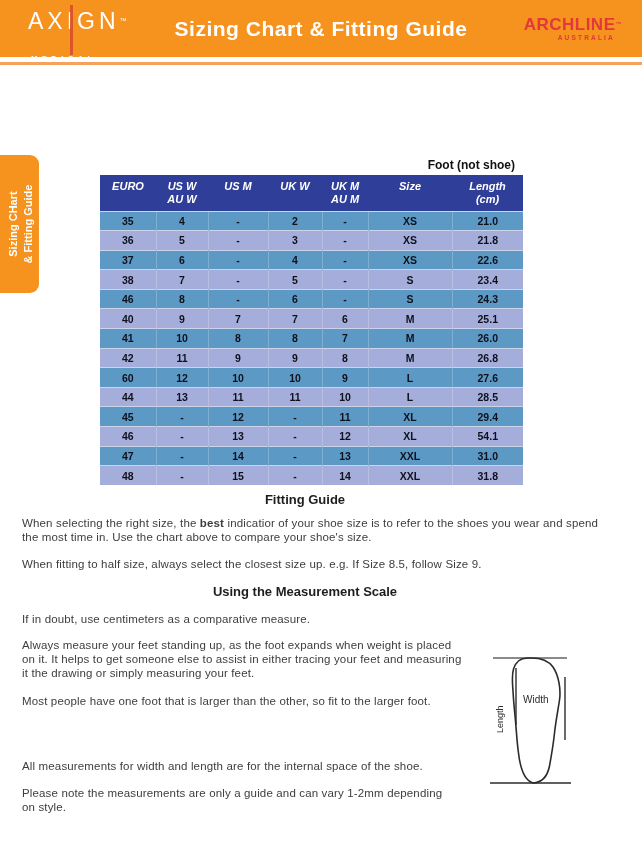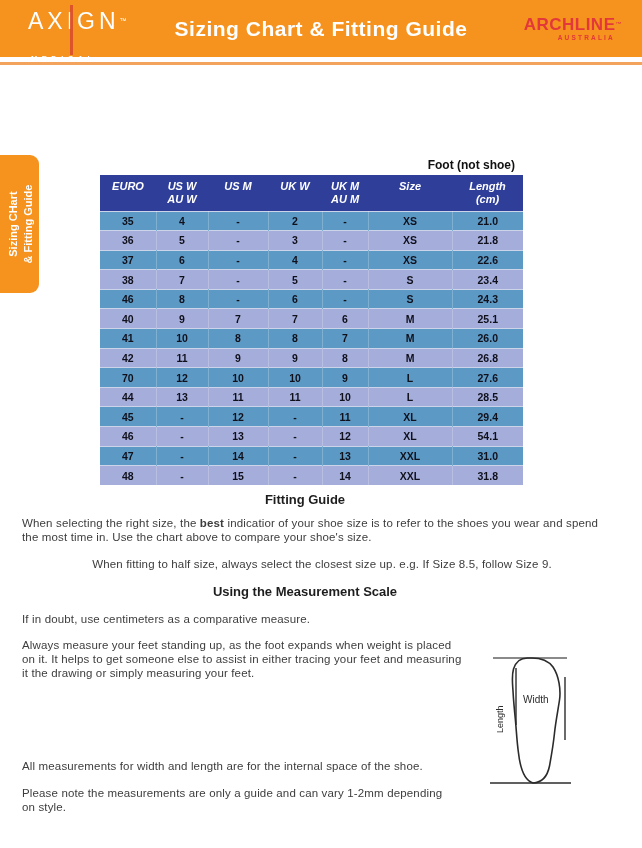--- a/index.html
+++ b/index.html
@@ -66,21 +66,21 @@
   td.col6{text-align:right;padding-right:11px;margin-top:20px;}
   
   .center-heading{position:absolute;left:0;width:610px;margin:0;text-align:center;font-size:13px;font-weight:700;color:#1d1d1d;}
   #fitting-heading{top:492px;}
   #using-heading{top:584px;}
   .body-text{
     position:absolute;left:22px;width:600px;margin:0;
     font-size:11.5px;line-height:14px;letter-spacing:.15px;color:var(--body_text);white-space:pre-line;
   }
   #para1{top:516px;}
-  #para2{top:557px;text-align:center;}
+  #para2{top:557px;}
   #mpara1{top:612px;}
   #mpara2{top:638px;}
   #mpara3{top:694px;}
   #mpara4{top:759px;}
   #mpara5{top:786px;}
   
   .foot-diagram{position:absolute;left:483px;top:645px;}
   .foot-diagram text{font-family:"Liberation Sans", sans-serif;fill:#2b2b2b;}
 </style>
 </head>
@@ -206,21 +206,21 @@
         <tr class="even">
           <td class="col0">42</td>
           <td class="col1">11</td>
           <td class="col2">9</td>
           <td class="col3">9</td>
           <td class="col4">8</td>
           <td class="col5">M</td>
           <td class="col6">26.8</td>
         </tr>
         <tr class="odd">
-          <td class="col0">70</td>
+          <td class="col0">60</td>
           <td class="col1">12</td>
           <td class="col2">10</td>
           <td class="col3">10</td>
           <td class="col4">9</td>
           <td class="col5">L</td>
           <td class="col6">27.6</td>
         </tr>
         <tr class="even">
           <td class="col0">44</td>
           <td class="col1">13</td>
@@ -272,20 +272,21 @@
   <h2 class="center-heading" id="fitting-heading">Fitting Guide</h2>
   <p class="body-text" id="para1"><span>When selecting the right size, the </span><b>best</b><span> indicatior of your shoe size is to refer to the shoes you wear and spend
 the most time in. Use the chart above to compare your shoe's size.</span></p>
   <p class="body-text" id="para2">When fitting to half size, always select the closest size up. e.g. If Size 8.5, follow Size 9.</p>
 
   <h2 class="center-heading" id="using-heading">Using the Measurement Scale</h2>
   <p class="body-text" id="mpara2">Always measure your feet standing up, as the foot expands when weight is placed
 on it. It helps to get someone else to assist in either tracing your feet and measuring
 it the drawing or simply measuring your feet.</p>
   <p class="body-text" id="mpara1">If in doubt, use centimeters as a comparative measure.</p>
+  <p class="body-text" id="mpara3">Most people have one foot that is larger than the other, so fit to the larger foot.</p>
   <p class="body-text" id="mpara4">All measurements for width and length are for the internal space of the shoe.</p>
   <p class="body-text" id="mpara5">Please note the measurements are only a guide and can vary 1-2mm depending
 on style.</p>
 
   <svg class="foot-diagram" width="116" height="150" viewBox="0 0 116 150" xmlns="http://www.w3.org/2000/svg">
     <line x1="10" y1="13" x2="84" y2="13" stroke="#8a8a8a" stroke-width="2.2"></line>
     <line x1="7" y1="138" x2="88" y2="138" stroke="#2b2b2b" stroke-width="1.4"></line>
     <path fill="none" stroke="#2b2b2b" stroke-width="1.6" d="M 46 13
              C 39 12.5, 33 16, 30.5 24
              C 28.5 31, 29.5 38, 30 46

